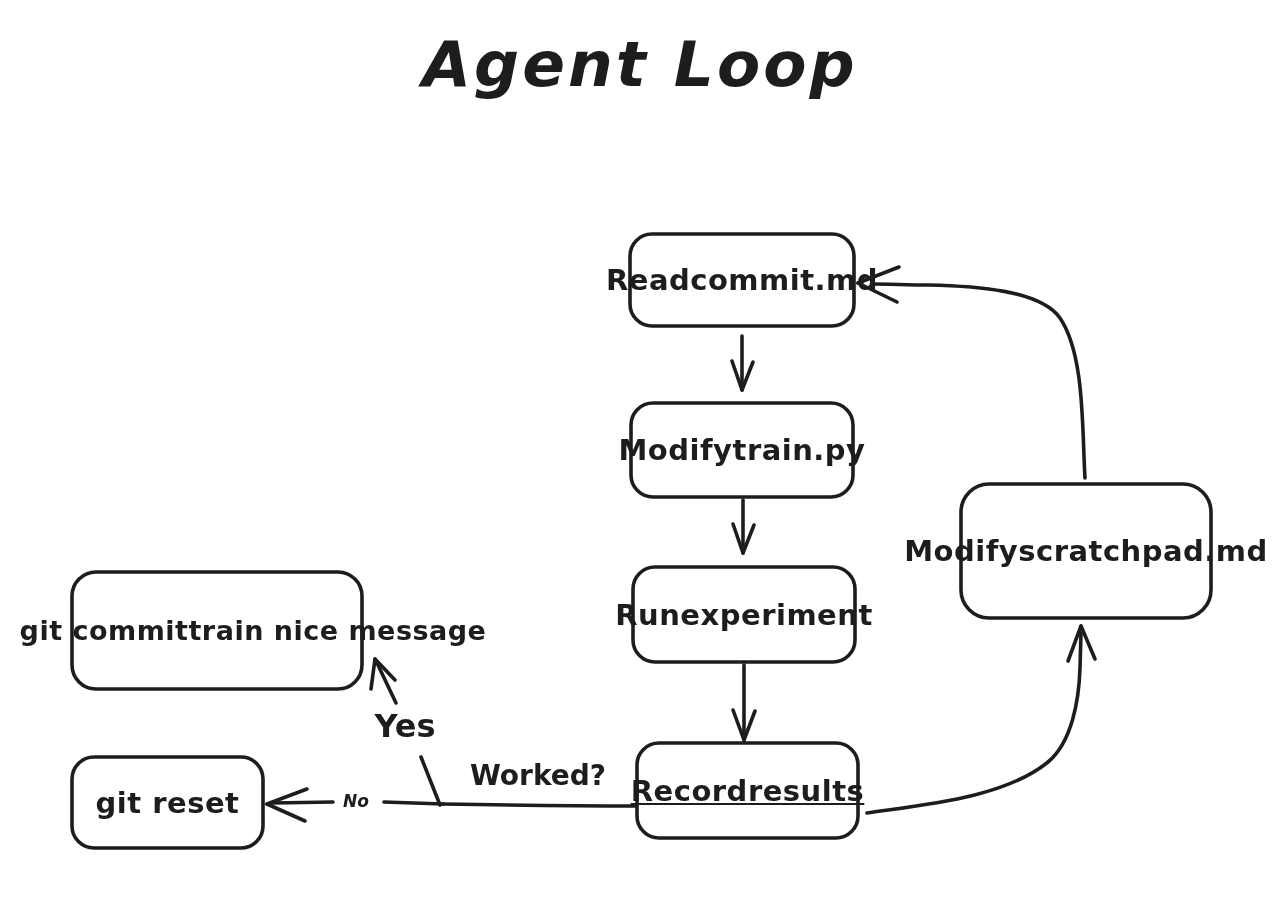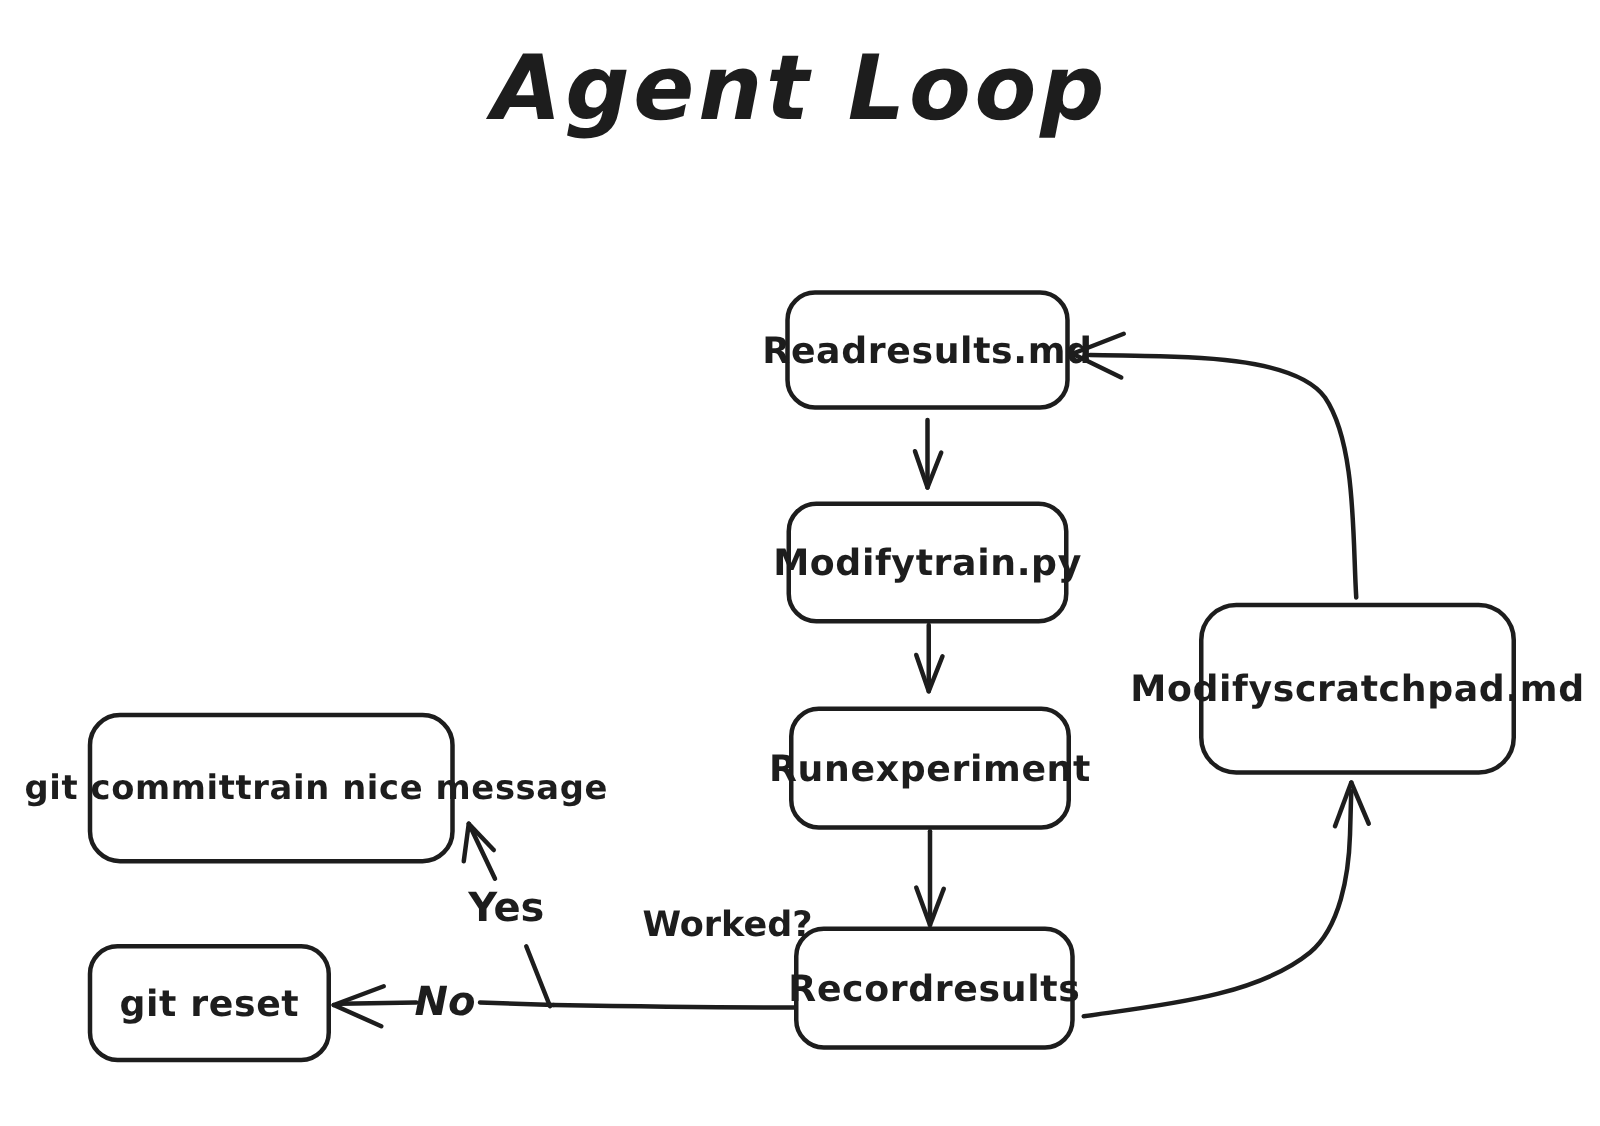--- a/index.html
+++ b/index.html
@@ -6,21 +6,21 @@
   .stage {
     position:relative; width:1280px; height:901px;
     background:var(--background,#ffffff);
     font-family:"DejaVu Sans", sans-serif;
     color:var(--ink,#1d1d1d);
     overflow:hidden;
   }
   .title {
     position:absolute; top:28px; left:0; width:100%;
     text-align:center;
-    font-size:72px; font-style:italic; font-weight:bold;
+    font-size:63px; font-style:italic; font-weight:bold;
     letter-spacing:3px;
   }
   svg.canvas { position:absolute; left:0; top:0; width:1280px; height:901px; }
   svg.canvas rect, svg.canvas path {
     fill:none;
     stroke:var(--ink,#1d1d1d);
     stroke-width:3.6;
     stroke-linecap:round;
     stroke-linejoin:round;
   }
@@ -30,21 +30,21 @@
     font-weight:bold; font-size:29px; line-height:38px; letter-spacing:0.5px;
   }
   .node-label span { white-space:nowrap; }
   .node-label.tight { font-size:27px; line-height:37px;padding-left:36px; }
   .edge-label {
     position:absolute; display:flex; align-items:center; justify-content:center;
     font-weight:bold; white-space:nowrap;
   }
   .edge-label.yes { font-size:32px; }
   .edge-label.worked { font-size:28px; }
-  .edge-label.no { font-size:32px; font-style:italic; }
+  .edge-label.no { font-size:17px; font-style:italic; }
 </style>
 </head>
 <body>
 
 <div class="stage">
 
   <div class="title">Agent Loop</div>
 
   <svg class="canvas" viewBox="0 0 1280 901" aria-hidden="true">
 
@@ -97,43 +97,43 @@
 
     <g>
       <path d="M1085 478 C 1082 430, 1085 355, 1060 318 C 1040 290, 975 286, 928 285 C 910 285, 888 284, 872 284"></path>
       <path d="M858 283 L899 267"></path>
       <path d="M858 283 L897 302"></path>
     </g>
   </svg>
 
   <div class="node-label" style="left:630px; top:234px; width:224px; height:92px;">
     <span>Read</span>
-    <span>results.md</span>
+    <span>commit.md</span>
   </div>
   <div class="node-label" style="left:631px; top:403px; width:222px; height:94px;">
     <span>Modify</span>
     <span>train.py</span>
   </div>
   <div class="node-label" style="left:633px; top:567px; width:222px; height:95px;">
     <span>Run</span>
     <span>experiment</span>
   </div>
-  <div class="node-label" style="left:637px; top:743px; width:221px; height:95px;">
+  <div class="node-label" style="left:637px; top:743px; width:221px; height:95px;text-decoration:underline;">
     <span>Record</span>
     <span>results</span>
   </div>
   <div class="node-label" style="left:961px; top:484px; width:250px; height:134px;">
     <span>Modify</span>
     <span>scratchpad.md</span>
   </div>
   <div class="node-label tight" style="left:72px; top:572px; width:290px; height:117px;">
     <span>git commit</span>
     <span>train nice message</span>
   </div>
   <div class="node-label" style="left:72px; top:757px; width:191px; height:91px;text-align:center;">
     <span>git reset</span>
   </div>
 
   <div class="edge-label yes" style="left:372px; top:708px; width:66px; height:36px;">Yes</div>
-  <div class="edge-label worked" style="left:466px; top:721px; width:144px; height:36px;margin-left:44px;">Worked?</div>
+  <div class="edge-label worked" style="left:466px; top:757px; width:144px; height:36px;">Worked?</div>
   <div class="edge-label no" style="left:330px; top:785px; width:52px; height:32px;">No</div>
 
 </div>
 
 </body></html>

